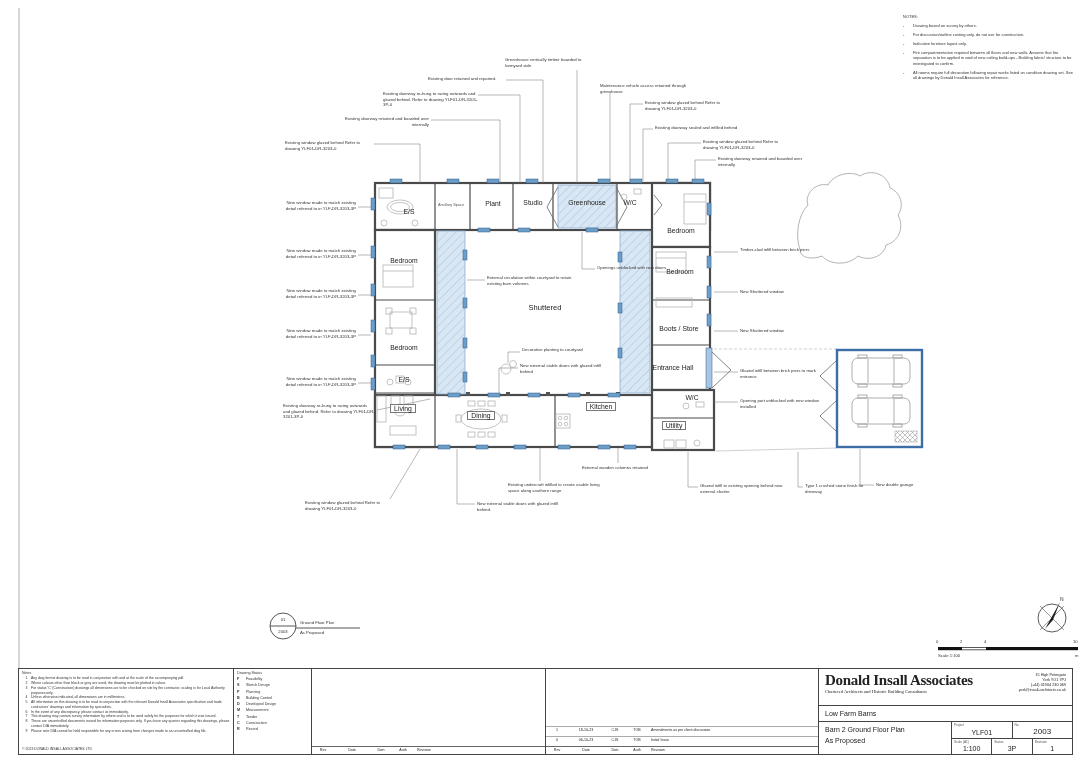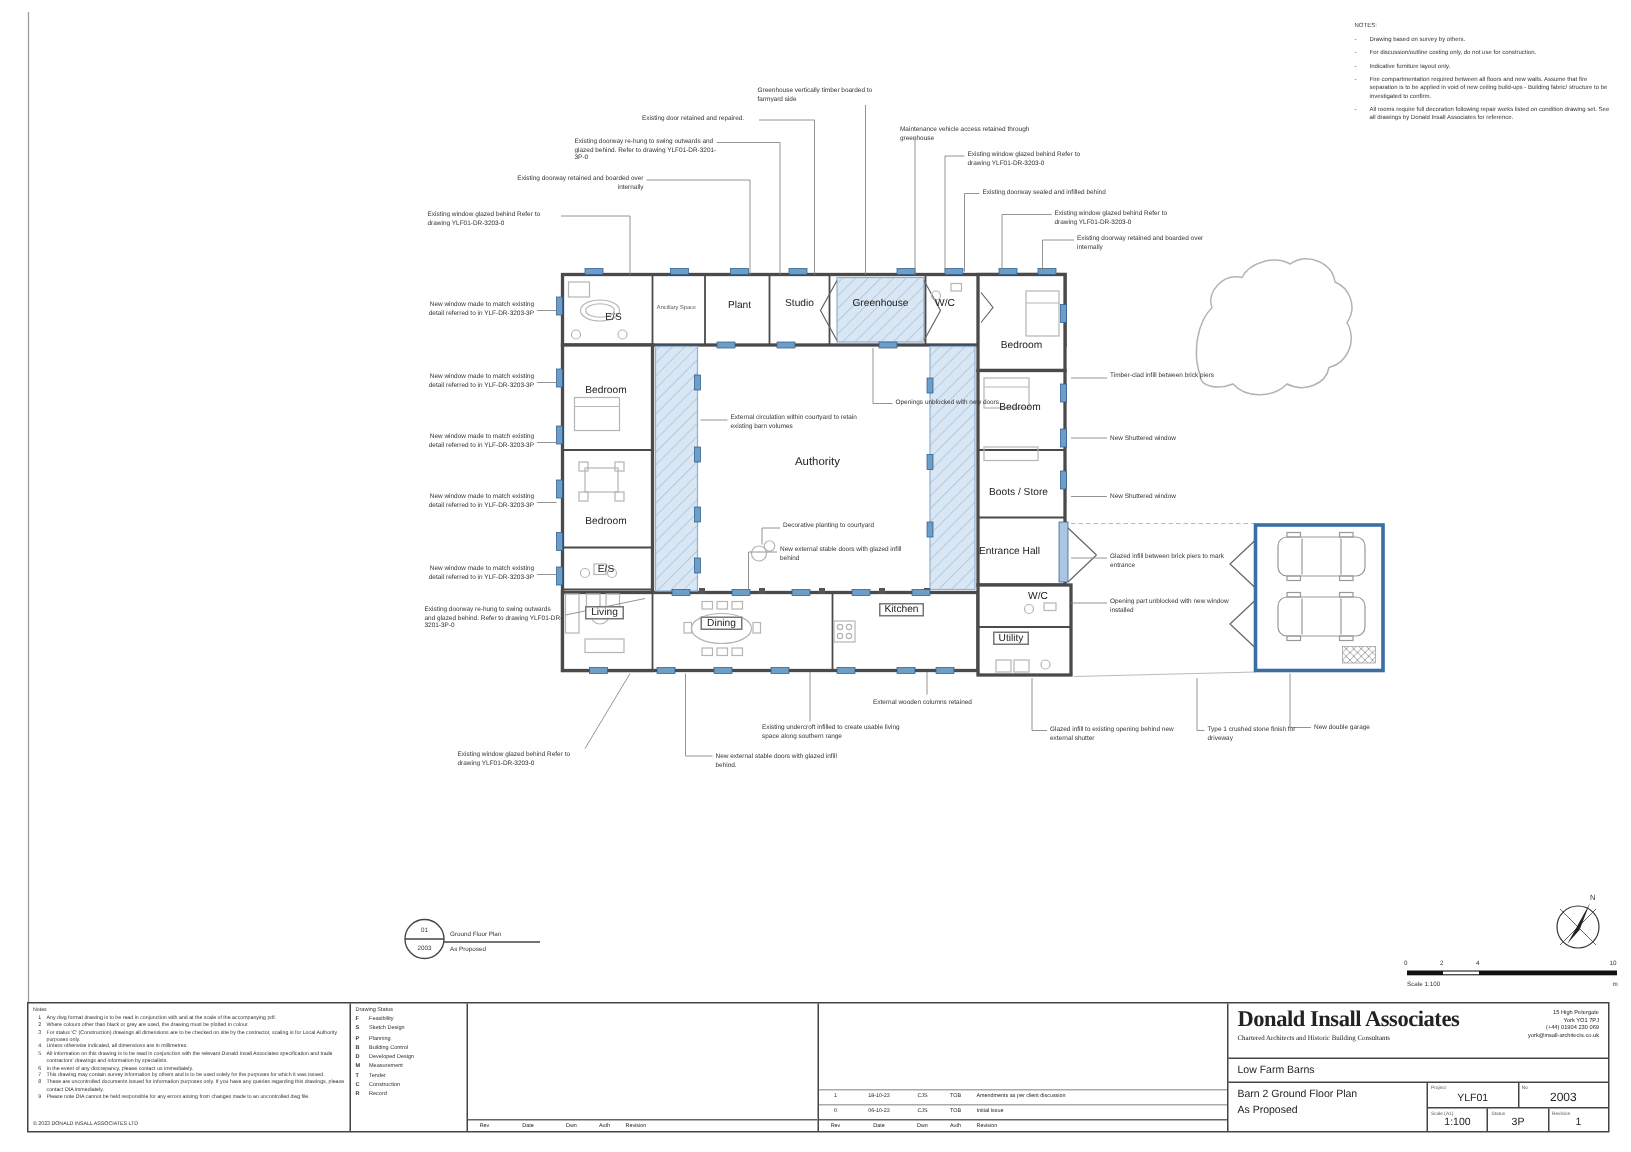--- a/index.html
+++ b/index.html
@@ -327,21 +327,21 @@
 
 <div class="room" style="left:379px;top:208px;width:60px;">E/S</div>
 <div class="room sm" style="left:430px;top:203px;width:42px;">Ancillary Space</div>
 <div class="room" style="left:463px;top:200px;width:60px;">Plant</div>
 <div class="room" style="left:503px;top:199px;width:60px;">Studio</div>
 <div class="room" style="left:551px;top:199px;width:72px;">Greenhouse</div>
 <div class="room" style="left:610px;top:199px;width:40px;">W/C</div>
 <div class="room" style="left:651px;top:227px;width:60px;">Bedroom</div>
 <div class="room" style="left:374px;top:257px;width:60px;">Bedroom</div>
 <div class="room" style="left:650px;top:268px;width:60px;">Bedroom</div>
-<div class="room big" style="left:510px;top:303px;width:70px;">Authority</div>
+<div class="room big" style="left:510px;top:303px;width:70px;">Shuttered</div>
 <div class="room" style="left:643px;top:325px;width:72px;">Boots / Store</div>
 <div class="room" style="left:374px;top:344px;width:60px;">Bedroom</div>
 <div class="room" style="left:384px;top:376px;width:40px;">E/S</div>
 <div class="room" style="left:637px;top:364px;width:72px;">Entrance Hall</div>
 <div class="room boxed" style="left:372px;top:405px;width:62px;"><span>Living</span></div>
 <div class="room boxed" style="left:450px;top:412px;width:62px;"><span>Dining</span></div>
 <div class="room boxed" style="left:570px;top:403px;width:62px;"><span>Kitchen</span></div>
 <div class="room" style="left:672px;top:394px;width:40px;">W/C</div>
 <div class="room boxed" style="left:648px;top:422px;width:52px;"><span>Utility</span></div>
 

